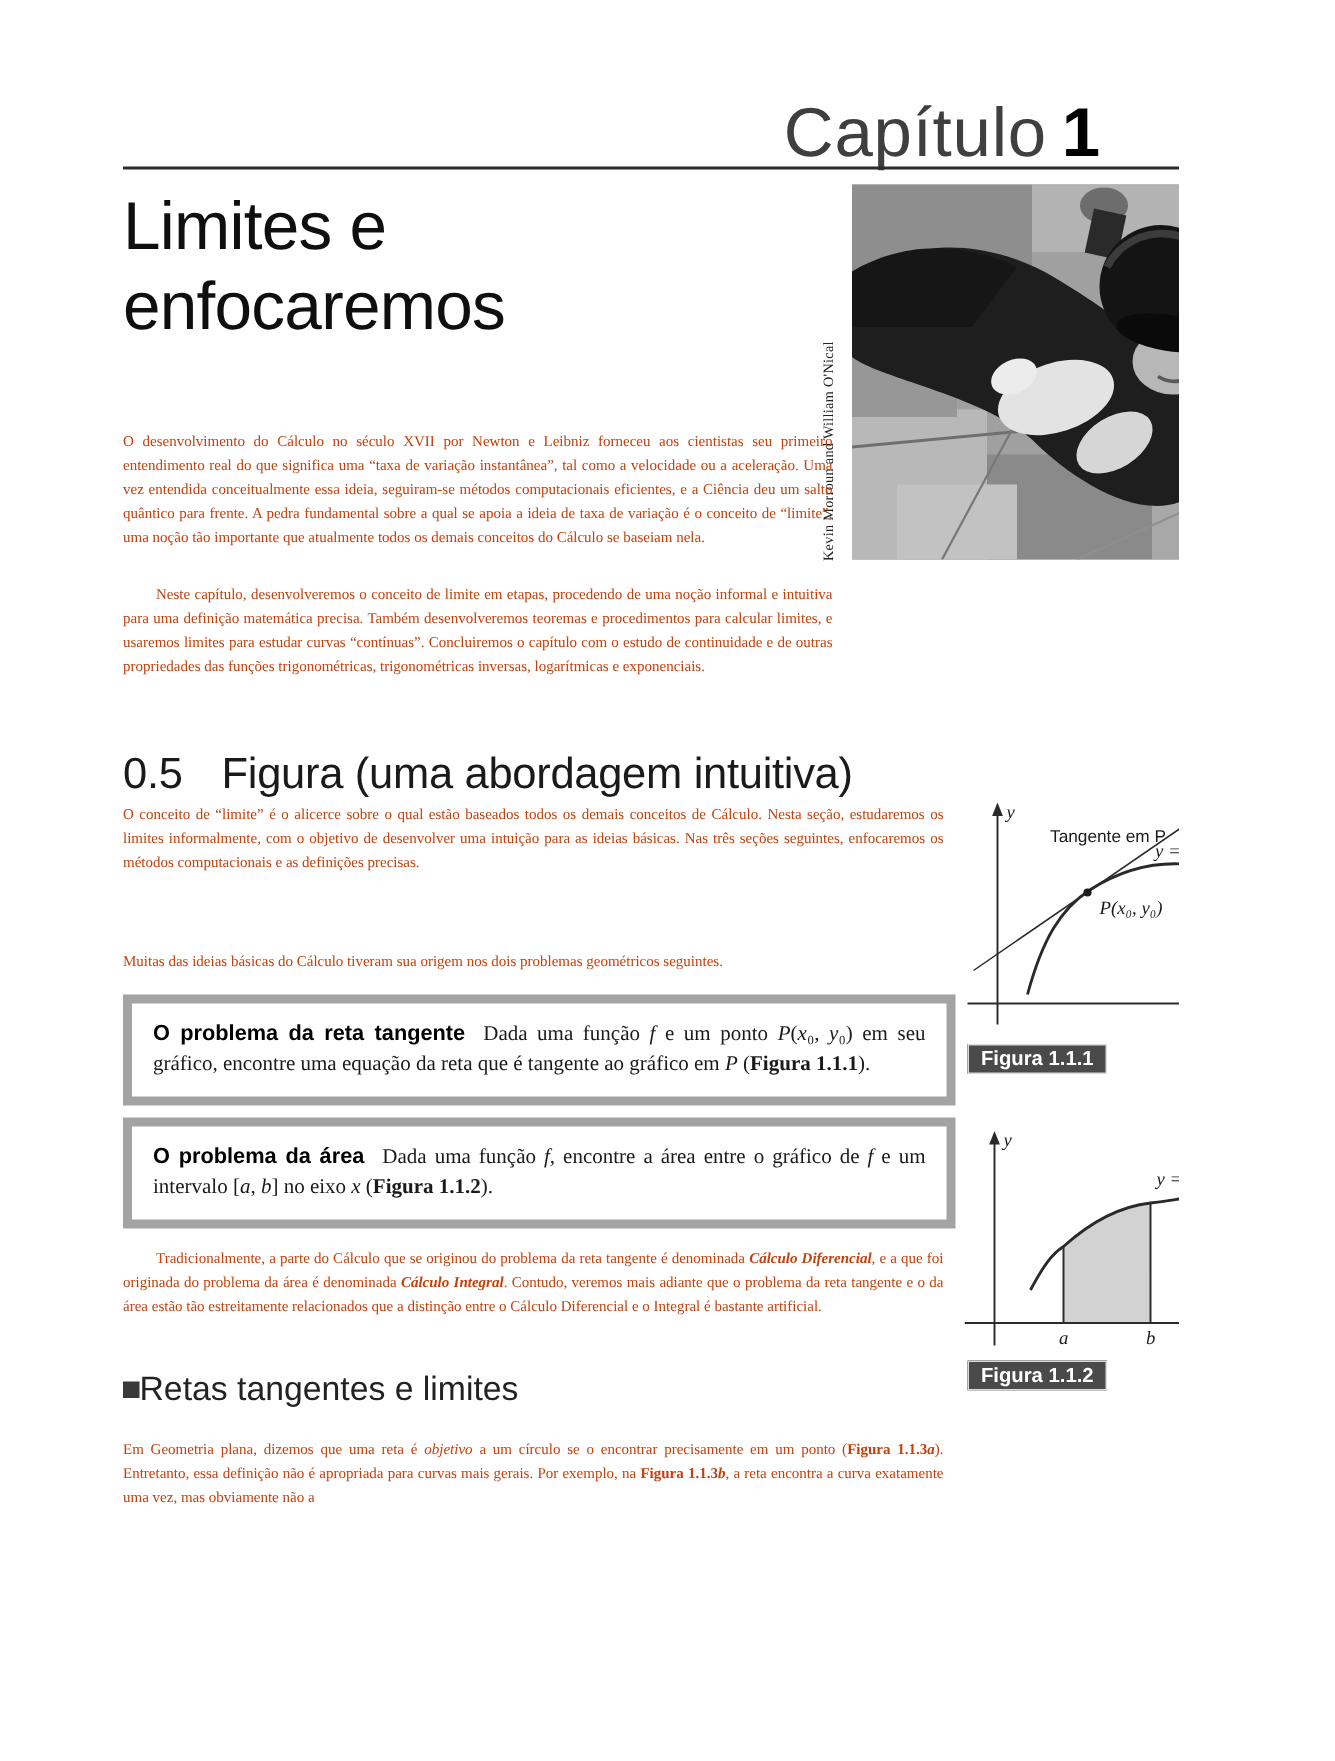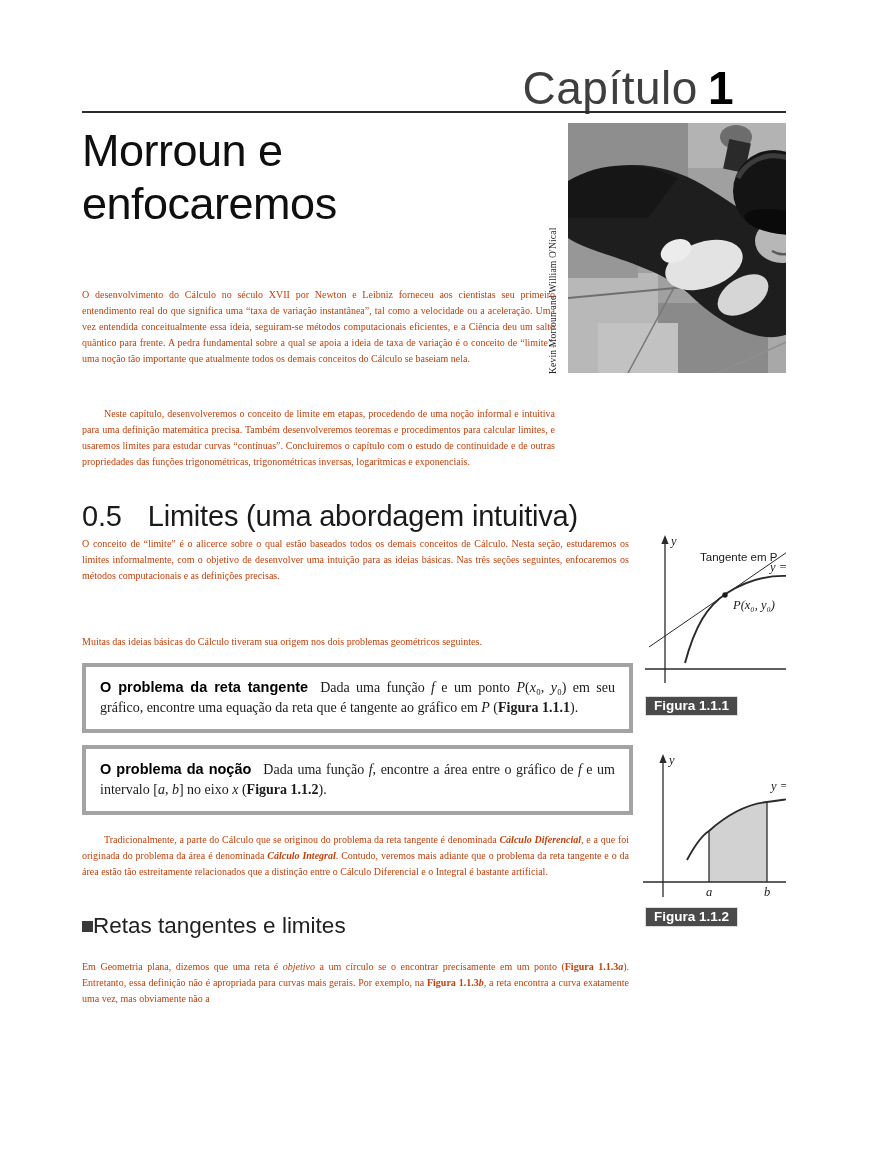--- a/index.html
+++ b/index.html
@@ -18,30 +18,30 @@
   
   .photo { position:absolute; left:568px; top:123px; width:267px; height:250px; background:#9a9a9a; }
   .credit { position:absolute; left:548px; top:374px; transform-origin:0 0; transform:rotate(-90deg);
             font-size:9.5px; color:#222; white-space:nowrap; letter-spacing:0.2px; }
   .caption { position:absolute; left:568px; top:379px; width:269px; font-size:13.5px;
              line-height:17.6px; text-align:justify; }
 
   
   .p { position:absolute; left:82px; font-size:10px; line-height:15.9px; text-align:justify; color:#c2410c; }
   #intro-p1 { top:277px; width:473px; }
-  #intro-p2 { top:396px; width:473px; text-indent:22px;font-family:Liberation Serif, serif; }
+  #intro-p2 { top:379px; width:473px; text-indent:22px;font-family:Liberation Serif, serif; }
 
   .section-head { position:absolute; top:500px; left:82px; font-family:"Liberation Sans", sans-serif;
                   font-size:29px; color:#1a1a1a; letter-spacing:-0.2px; }
   .section-head .stitle { margin-left:26px; }
 
   #s1p1 { top:526px; width:547px; }
   #s1p2 { top:624px; width:547px; }
 
-  .defbox { position:absolute; left:82px; width:515px; border:4px solid #a3a3a3;
+  .defbox { position:absolute; left:82px; width:515px; border:6px solid #a3a3a3;
             padding:11px 14px 12px; font-size:14px; line-height:19.5px; text-align:justify; background:#fff; }
   #box1 { top:663px; }
   #box2 { top:745px; }
   .box-head { font-family:"Liberation Sans", sans-serif; font-weight:700; font-size:14.5px;
               color:#000; margin-right:12px; }
 
   #p3 { top:822px; width:547px; text-indent:22px; }
 
   .subsec { position:absolute; top:913px; left:82px; display:flex; align-items:center; 
             font-family:"Liberation Sans", sans-serif; font-size:22.5px; color:#222; }
@@ -70,21 +70,21 @@
 <body>
 
 <div id="page">
 
   <div class="chapter">
     <span>Capítulo</span><span class="num">1</span>
   </div>
   <div class="rule"></div>
 
   <div class="book-title">
-    <div>Morroun e</div>
+    <div>Limites e</div>
     <div>enfocaremos</div>
   </div>
 
   <div class="photo">
     <svg width="267" height="250" viewBox="0 0 267 250">
       <rect x="0" y="0" width="267" height="250" fill="#a0a0a0"></rect>
 
       <rect x="0" y="0" width="120" height="60" fill="#8e8e8e"></rect>
       <rect x="120" y="0" width="147" height="45" fill="#b3b3b3"></rect>
       <rect x="0" y="150" width="90" height="100" fill="#b8b8b8"></rect>
@@ -113,31 +113,31 @@
       <ellipse cx="175" cy="172" rx="28" ry="17" fill="#d6d6d6" transform="rotate(-32 175 172)"></ellipse>
       <ellipse cx="108" cy="128" rx="16" ry="11" fill="#ececec" transform="rotate(-25 108 128)"></ellipse>
     </svg>
   </div>
   <div class="credit">Kevin Morroun and William O'Nical</div>
 
   <p class="p" id="intro-p1">O desenvolvimento do Cálculo no século XVII por Newton e Leibniz forneceu aos cientistas seu primeiro entendimento real do que significa uma “taxa de variação instantânea”, tal como a velocidade ou a aceleração. Uma vez entendida conceitualmente essa ideia, seguiram-se métodos computacionais eficientes, e a Ciência deu um salto quântico para frente. A pedra fundamental sobre a qual se apoia a ideia de taxa de variação é o conceito de “limite”, uma noção tão importante que atualmente todos os demais conceitos do Cálculo se baseiam nela.</p>
   <p class="p" id="intro-p2">Neste capítulo, desenvolveremos o conceito de limite em etapas, procedendo de uma noção informal e intuitiva para uma definição matemática precisa. Também desenvolveremos teoremas e procedimentos para calcular limites, e usaremos limites para estudar curvas “contínuas”. Concluiremos o capítulo com o estudo de continuidade e de outras propriedades das funções trigonométricas, trigonométricas inversas, logarítmicas e exponenciais.</p>
 
   <div class="section-head">
-    <span>0.5</span><span class="stitle">Limites (uma abordagem intuitiva)</span>
+    <span>0.5</span><span class="stitle">Figura (uma abordagem intuitiva)</span>
   </div>
 
   <p class="p" id="s1p1">O conceito de “limite” é o alicerce sobre o qual estão baseados todos os demais conceitos de Cálculo. Nesta seção, estudaremos os limites informalmente, com o objetivo de desenvolver uma intuição para as ideias básicas. Nas três seções seguintes, enfocaremos os métodos computacionais e as definições precisas.</p>
   <p class="p" id="s1p2">Muitas das ideias básicas do Cálculo tiveram sua origem nos dois problemas geométricos seguintes.</p>
 
   <div class="defbox" id="box1">
     <span class="box-head">O problema da reta tangente</span><span>Dada uma função <i>f</i> e um ponto <i>P</i>(<i>x</i>₀, <i>y</i>₀) em seu gráfico, encontre uma equação da reta que é tangente ao gráfico em <i>P</i> (<b>Figura 1.1.1</b>).</span>
   </div>
   <div class="defbox" id="box2">
-    <span class="box-head">O problema da noção</span><span>Dada uma função <i>f</i>, encontre a área entre o gráfico de <i>f</i> e um intervalo [<i>a</i>, <i>b</i>] no eixo <i>x</i> (<b>Figura 1.1.2</b>).</span>
+    <span class="box-head">O problema da área</span><span>Dada uma função <i>f</i>, encontre a área entre o gráfico de <i>f</i> e um intervalo [<i>a</i>, <i>b</i>] no eixo <i>x</i> (<b>Figura 1.1.2</b>).</span>
   </div>
 
   <p class="p" id="p3">Tradicionalmente, a parte do Cálculo que se originou do problema da reta tangente é denominada <b><i>Cálculo Diferencial</i></b>, e a que foi originada do problema da área é denominada <b><i>Cálculo Integral</i></b>. Contudo, veremos mais adiante que o problema da reta tangente e o da área estão tão estreitamente relacionados que a distinção entre o Cálculo Diferencial e o Integral é bastante artificial.</p>
 
   <div class="subsec">
     <span class="bullet"></span>
     <span>Retas tangentes e limites</span>
   </div>
   <p class="p" id="p4">Em Geometria plana, dizemos que uma reta é <i>objetivo</i> a um círculo se o encontrar precisamente em um ponto (<b>Figura 1.1.3<i>a</i></b>). Entretanto, essa definição não é apropriada para curvas mais gerais. Por exemplo, na <b>Figura 1.1.3<i>b</i></b>, a reta encontra a curva exatamente uma vez, mas obviamente não a</p>
 

